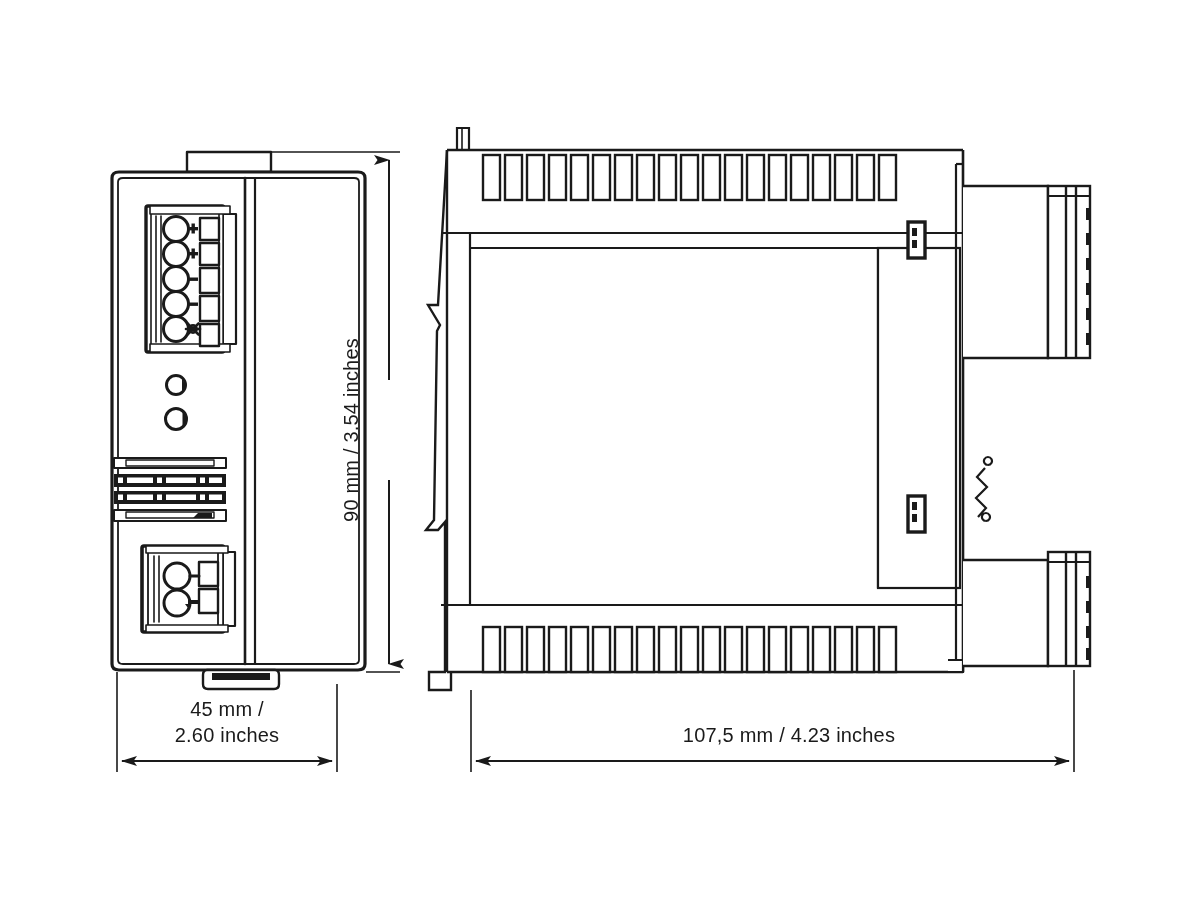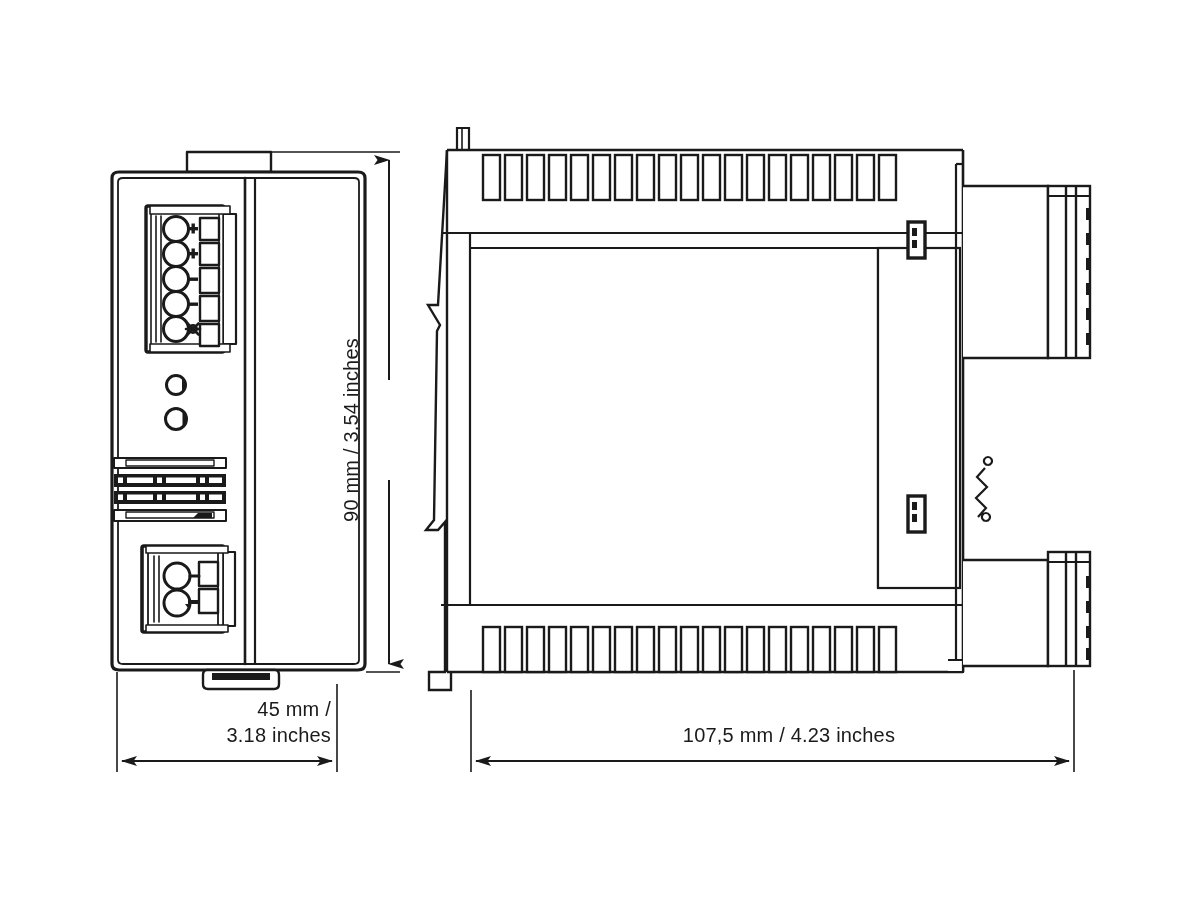--- a/index.html
+++ b/index.html
@@ -38,21 +38,20 @@
     left: 352px;
     top: 430px;
     transform: translate(-50%, -50%) rotate(-90deg);
     transform-origin: center center;
   }
   #label-width {
     left: 227px;
     top: 697px;
     width: 208px;
     transform: translateX(-50%);
-    text-align: right;
   }
   #label-depth {
     left: 789px;
     top: 723px;
     transform: translateX(-50%);
   }
 </style>
 </head>
 <body>
 
@@ -330,18 +329,18 @@
       <line x1="471" y1="690" x2="471" y2="772" stroke-width="1.6"></line>
       <line x1="1074" y1="670" x2="1074" y2="772" stroke-width="1.6"></line>
       <line x1="476" y1="761" x2="1069" y2="761" marker-start="url(#arrLeft)" marker-end="url(#arrRight)"></line>
     </g>
   </svg>
 
   <div class="dimlabel" id="label-height">90 mm / 3.54 inches</div>
 
   <div class="dimlabel" id="label-width">
     <div>45 mm /</div>
-    <div>3.18 inches</div>
+    <div>2.60 inches</div>
   </div>
 
   <div class="dimlabel" id="label-depth">107,5 mm / 4.23 inches</div>
 
 </div>
 
 </body></html>

